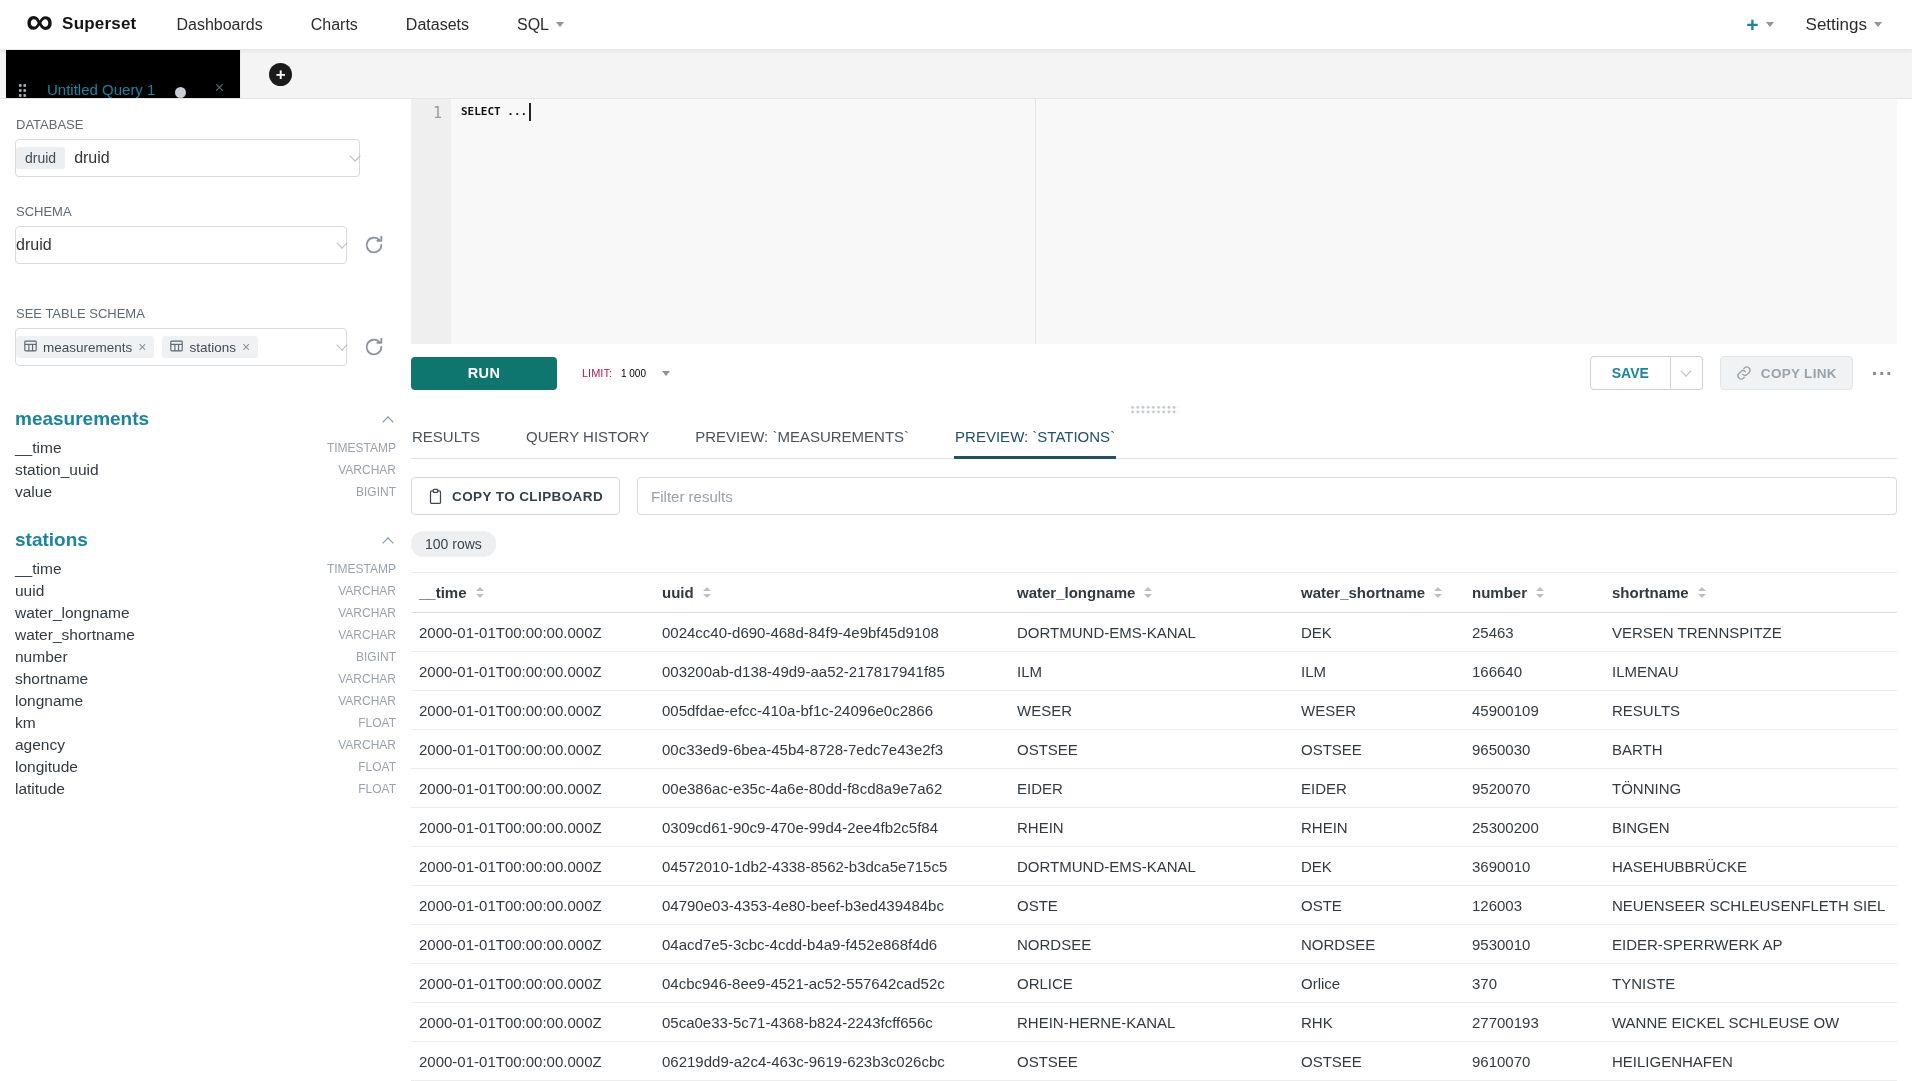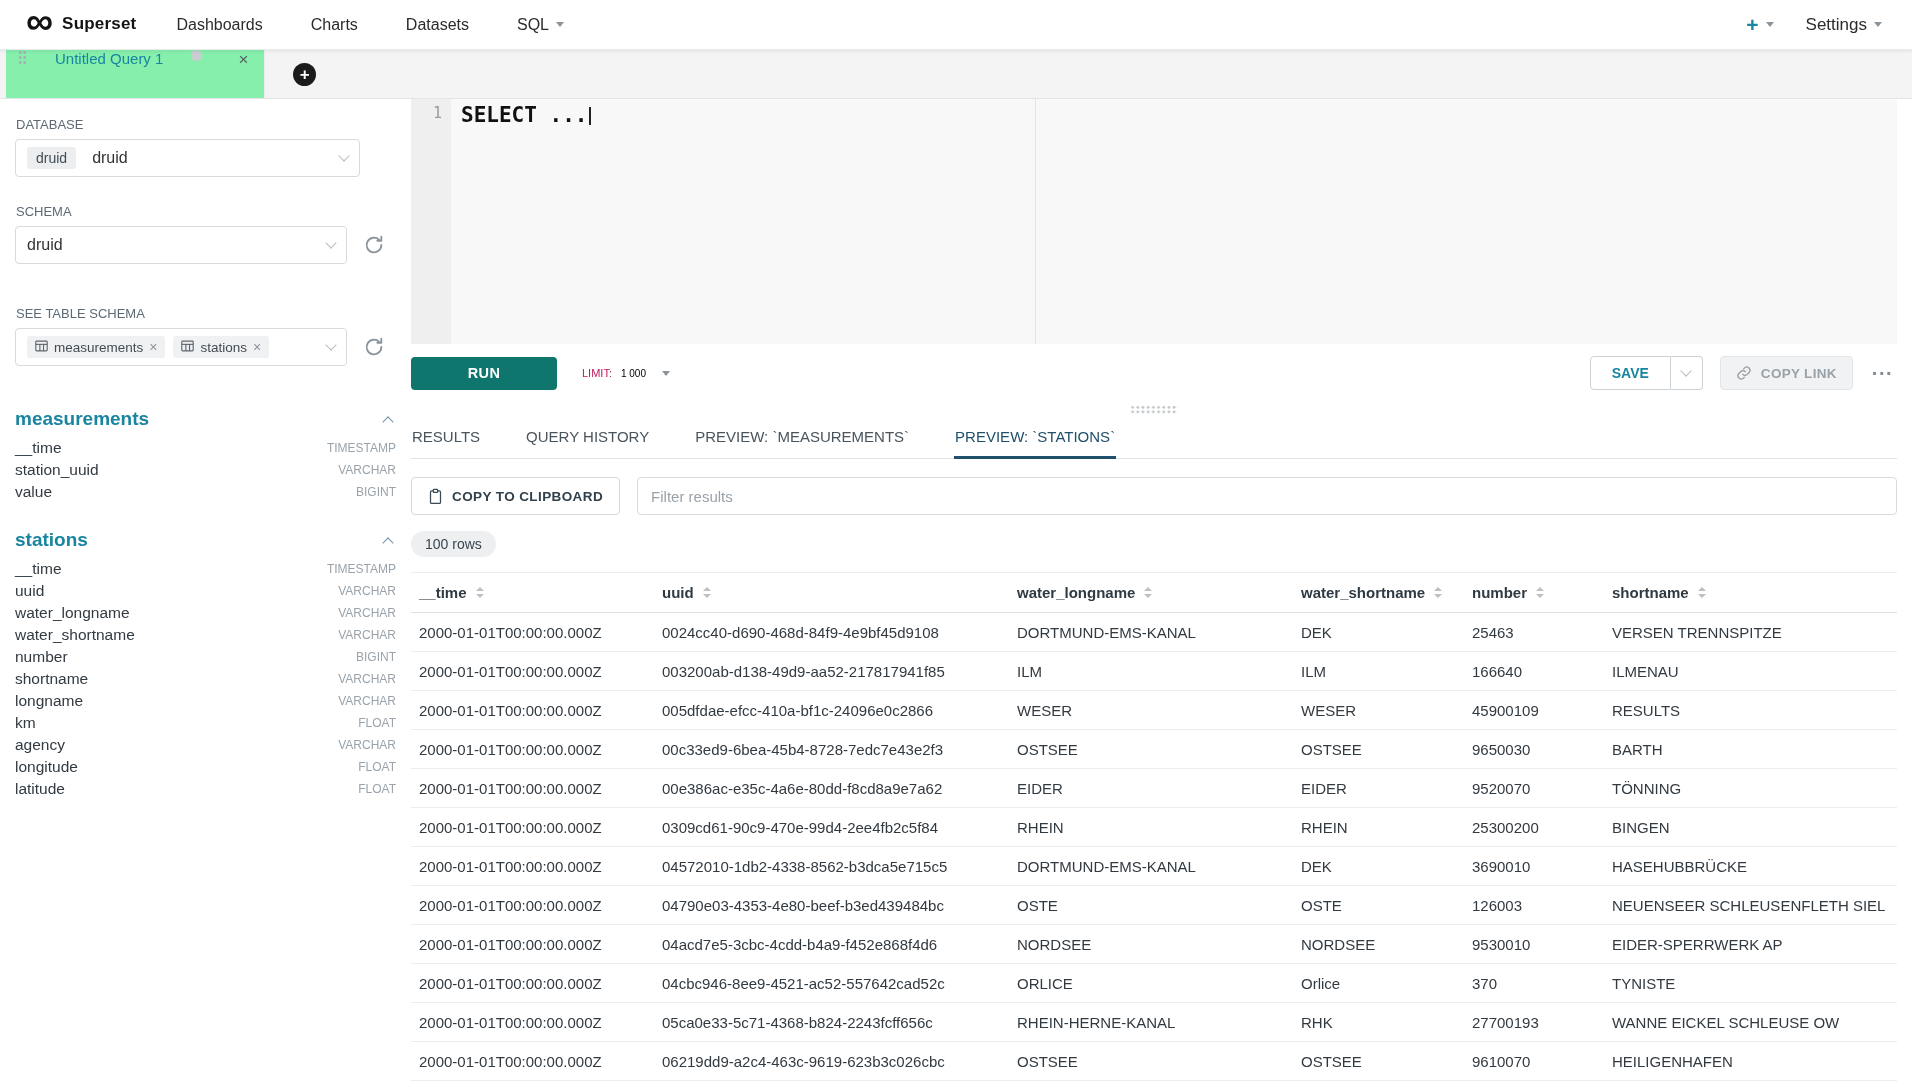--- a/index.html
+++ b/index.html
@@ -20,38 +20,38 @@
   .nav-menu{display:flex;margin-left:40px;gap:48px;}
   .nav-item{font-size:16px;color:#2b2b2b;display:flex;align-items:center;cursor:pointer;justify-content:center;}
   .nav-right{margin-left:auto;display:flex;align-items:center;gap:32px;}
   .nav-plus{color:#1985a0;font-size:21px;font-weight:700;display:flex;align-items:center;cursor:pointer;}
   .nav-settings{font-size:17px;color:#2b2b2b;display:flex;align-items:center;cursor:pointer;}
   .caret{width:0;height:0;border-left:4.5px solid transparent;border-right:4.5px solid transparent;
     border-top:5.5px solid #8b949b;margin-left:7px;display:inline-block;}
 
   
   .tabbar{height:49px;background:#f4f4f5;display:flex;align-items:stretch;border-bottom:1px solid #e3e5e7;padding-left:6px;}
-  .qtab{background:#86efac;display:flex;align-items:flex-start;padding:0 16px 0 12px;gap:28px;min-width:188px;cursor:pointer;border-right:1px solid #ececee;}
+  .qtab{background:#000000;display:flex;align-items:flex-end;padding:0 16px 0 12px;gap:20px;min-width:188px;cursor:pointer;border-right:1px solid #ececee;}
   .grip{width:9px;height:15px;background:radial-gradient(circle,#a8afb6 1.3px,transparent 1.45px);background-size:4.5px 5px;}
   .qtab-label{color:#1985a0;font-size:15px;}
   .status-dot{width:11px;height:11px;border-radius:50%;background:#c9ced3;}
   .tab-close{color:#566068;font-size:17px;margin-left:8px;cursor:pointer;}
   .add-tab{width:23px;height:23px;border-radius:50%;background:#1b1b1b;color:#fff;display:flex;
     align-items:center;justify-content:center;font-size:17px;font-weight:700;line-height:1;
     align-self:center;margin-left:28px;cursor:pointer;}
 
   
   .content{display:flex;height:982px;}
   .sidebar{width:411px;min-width:411px;padding:18px 15px 0;}
   .main{flex:1;padding:0 15px 0 0;display:flex;flex-direction:column;}
 
   
   .side-label{font-size:13px;color:#5d6a75;margin:0 0 7px 1px;}
   .select{height:38px;border:1px solid #d7dbde;border-radius:4px;display:flex;align-items:center;
-    padding:0 11px;gap:16px;background:#fff;cursor:pointer;}
+    padding:0 0;gap:9px;background:#fff;cursor:pointer;}
   .db-select{width:345px;}
   .sel-grow{width:332px;}
   .badge{background:#eceeef;border-radius:3px;padding:3px 9px;font-size:14px;color:#424c55;}
   .sel-text{font-size:16px;color:#333;}
   .chev-down{width:8px;height:8px;border:solid #b6bdc3;border-width:0 1.8px 1.8px 0;transform:rotate(45deg);margin-top:-4px;}
   .select .chev-down{margin-left:auto;}
   .row-with-refresh{display:flex;align-items:center;gap:14px;}
   .refresh-btn{width:26px;height:26px;display:flex;align-items:center;justify-content:center;cursor:pointer;}
   .field{margin-bottom:27px;}
   .field.table-schema{margin-top:42px;}
@@ -66,21 +66,21 @@
   .chev-up{width:8px;height:8px;border:solid #6f94a5;border-width:0 1.8px 1.8px 0;transform:rotate(-135deg);margin-top:5px;}
   .col-row{display:flex;justify-content:space-between;align-items:center;height:22px;}
   .col-name{font-size:15.5px;color:#323a42;}
   .col-type{font-size:12px;color:#9aa3ab;}
 
   
   .editor{height:246px;background:#f8f8f8;display:flex;position:relative;}
   .gutter{width:40px;background:#efefef;color:#9a9a9a;font-family:"DejaVu Sans Mono","Liberation Mono",monospace;
     font-size:15px;text-align:right;padding:5px 9px 0 0;}
   .code-area{padding:4px 0 0 10px;font-family:"DejaVu Sans Mono","Liberation Mono",monospace;
-    font-size:21px;font-weight:700;color:#111;}
+    font-size:11px;font-weight:700;color:#111;}
   .cursor{display:inline-block;width:2px;height:18px;background:#222;vertical-align:middle;margin-left:2px;}
   .print-margin{position:absolute;left:624px;top:0;bottom:0;width:1px;background:#e4e4e4;}
 
   
   .toolbar{height:58px;display:flex;align-items:center;}
   .run-btn{width:146px;height:33px;background:#0f766e;color:#fff;font-weight:700;font-size:14.5px;
     border:none;border-radius:4px;letter-spacing:.4px;cursor:pointer;font-family:inherit;}
   .limit{display:flex;align-items:center;margin-left:25px;gap:9px;cursor:pointer;}
   .limit-label{font-size:11px;font-weight:400;color:#be185d;}
   .limit-value{font-size:10px;color:#000000;}

